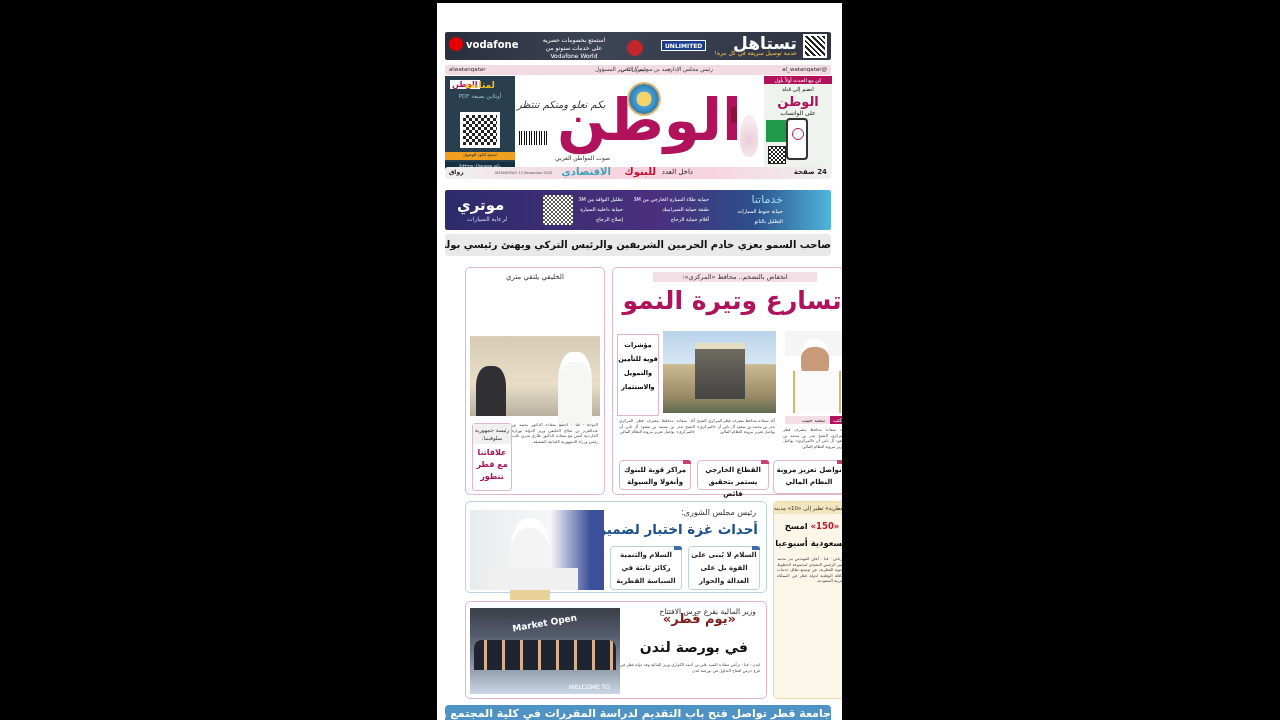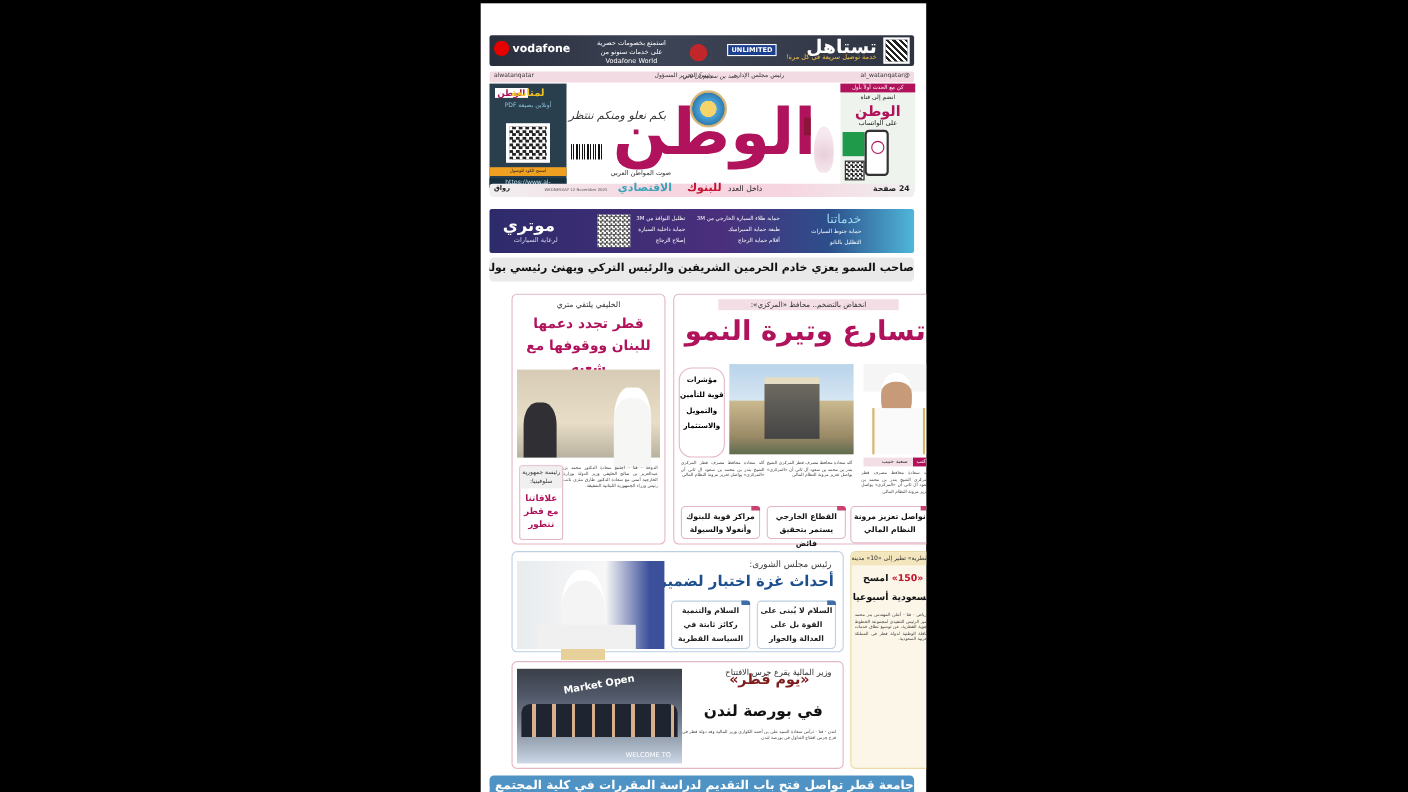--- a/index.html
+++ b/index.html
@@ -78,21 +78,21 @@
   
   .box { border: 1.2px solid #e3b6c6; border-radius: 5px; background: #fff; margin-left: 20px; }
   .main-box { left: 155px; top: 264px; width: 240px; height: 228px; }
   .kicker { position: absolute; left: 40px; top: 4px; width: 164px; height: 10px; background: #f3dee6; font-size: 6.5px; color: #333; text-align: center; line-height: 10px; }
   .main-title { position: absolute; left: 0; top: 18px; width: 100%; text-align: center; font-size: 25px; font-weight: bold; color: #b0125b; }
   .photo-building { position: absolute; left: 50px; top: 63px; width: 113px; height: 82px; background: linear-gradient(180deg,#b9d3ea 0,#d6e6f3 40%,#cbb98f 41%,#9a8a66 80%,#5f6b4f 100%); }
   .photo-building::before { content:""; position:absolute; left:32px; top:12px; width:50px; height:50px; background: linear-gradient(180deg,#6d6a60,#444); border-top:6px solid #e6ddc3; }
   .photo-portrait { position: absolute; right: 6px; top: 63px; width: 60px; height: 82px; background: linear-gradient(180deg,#f5f5f5 0,#f5f5f5 30%,#fff 31%); }
   .photo-portrait::before { content:""; position:absolute; left:16px; top:8px; width:28px; height:34px; border-radius:45% 45% 40% 40%; background:#c79a7a; border-top:8px solid #fff; }
   .photo-portrait::after { content:""; position:absolute; left:8px; top:40px; width:44px; height:42px; background:#fafafa; border-left:2px solid #d9b56a; border-right:2px solid #d9b56a; }
-  .side-quote { position: absolute; left: 4px; top: 66px; width: 42px; height: 82px; border: 1px solid #e3b6c6; border-radius: 12px; font-size: 6.5px; font-weight: bold; text-align: center; line-height: 14px; padding-top: 3px; }
+  .side-quote { position: absolute; left: 4px; top: 66px; width: 42px; height: 82px; border: 1px solid #e3b6c6; border-radius: 0; font-size: 6.5px; font-weight: bold; text-align: center; line-height: 14px; padding-top: 3px; }
   .writer-tag { position: absolute; right: 6px; top: 148px; width: 60px; height: 8px; background: #f3dee6; font-size: 5px; }
   .writer-tag .k { position: absolute; right: 0; top: 0; background: #b0125b; color: #fff; padding: 0 3px; height: 8px; line-height: 8px; }
   .writer-tag .n { position: absolute; right: 20px; top: 0; line-height: 8px; color: #333; }
   .body-text { position: absolute; font-size: 4px; line-height: 5.5px; color: #444; text-align: justify; }
   .pull { position: absolute; top: 192px; width: 72px; height: 30px; border: 1px solid #e3b6c6; border-radius: 4px; font-size: 7px; font-weight: bold; text-align: center; line-height: 12px; padding-top: 3px; color: #111; }
   .pull::before { content:""; position:absolute; right:-1px; top:-1px; width:8px; height:4px; background:#c9416f; border-radius: 0 3px 0 0; }
 
   
   .left-box { left: 8px; top: 264px; width: 140px; height: 228px; }
   .left-kicker { position: absolute; top: 5px; width: 100%; text-align: center; font-size: 7px; color: #333; }
@@ -231,21 +231,20 @@
     <div class="body-text" style="right:6px;top:159px;width:62px;height:28px;overflow:hidden">أكد سعادة محافظ مصرف قطر المركزي الشيخ بندر بن محمد بن سعود آل ثاني أن «المركزي» يواصل تعزيز مرونة النظام المالي</div>
     <div class="body-text" style="right:76px;top:150px;width:78px;height:36px;overflow:hidden">أكد سعادة محافظ مصرف قطر المركزي الشيخ بندر بن محمد بن سعود آل ثاني أن «المركزي» يواصل تعزيز مرونة النظام المالي</div>
     <div class="body-text" style="left:6px;top:150px;width:76px;height:36px;overflow:hidden">أكد سعادة محافظ مصرف قطر المركزي الشيخ بندر بن محمد بن سعود آل ثاني أن «المركزي» يواصل تعزيز مرونة النظام المالي</div>
     <div class="pull" style="right:6px;height:34px">نواصل تعزيز مرونة النظام المالي</div>
     <div class="pull" style="right:82px">القطاع الخارجي يستمر بتحقيق فائض</div>
     <div class="pull" style="left:6px">مراكز قوية للبنوك وأنغولا والسيولة</div>
   </div>
 
   <div class="abs box left-box">
     <div class="left-kicker">الخليفي يلتقي متري</div>
-    <div class="left-title">قطر تجدد دعمها للبنان ووقوفها مع شعبه</div>
     <div class="photo-meeting"></div>
     <div class="body-text" style="right:6px;top:154px;width:86px;height:70px;overflow:hidden">الدوحة - قنا - اجتمع سعادة الدكتور محمد بن عبدالعزيز بن صالح الخليفي وزير الدولة بوزارة الخارجية أمس مع سعادة الدكتور طارق متري نائب رئيس وزراء الجمهورية اللبنانية الشقيقة.</div>
     <div class="left-side-box">
       <div class="s">رئيسة جمهورية سلوفينيا:</div>
       <div class="b">علاقاتنا مع قطر تتطور</div>
     </div>
   </div>
 
   <div class="abs box shura-box">
     <div class="shura-kicker">رئيس مجلس الشورى:</div>

